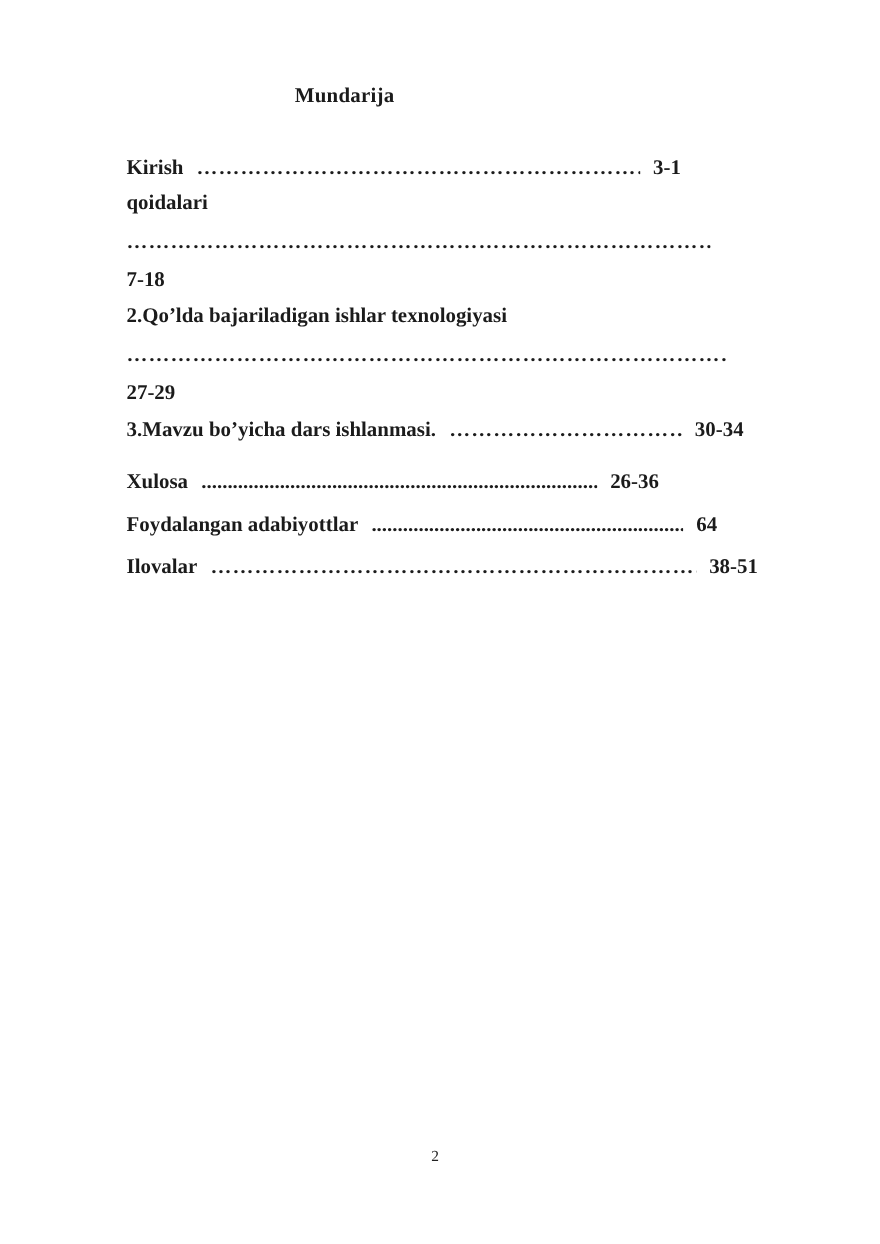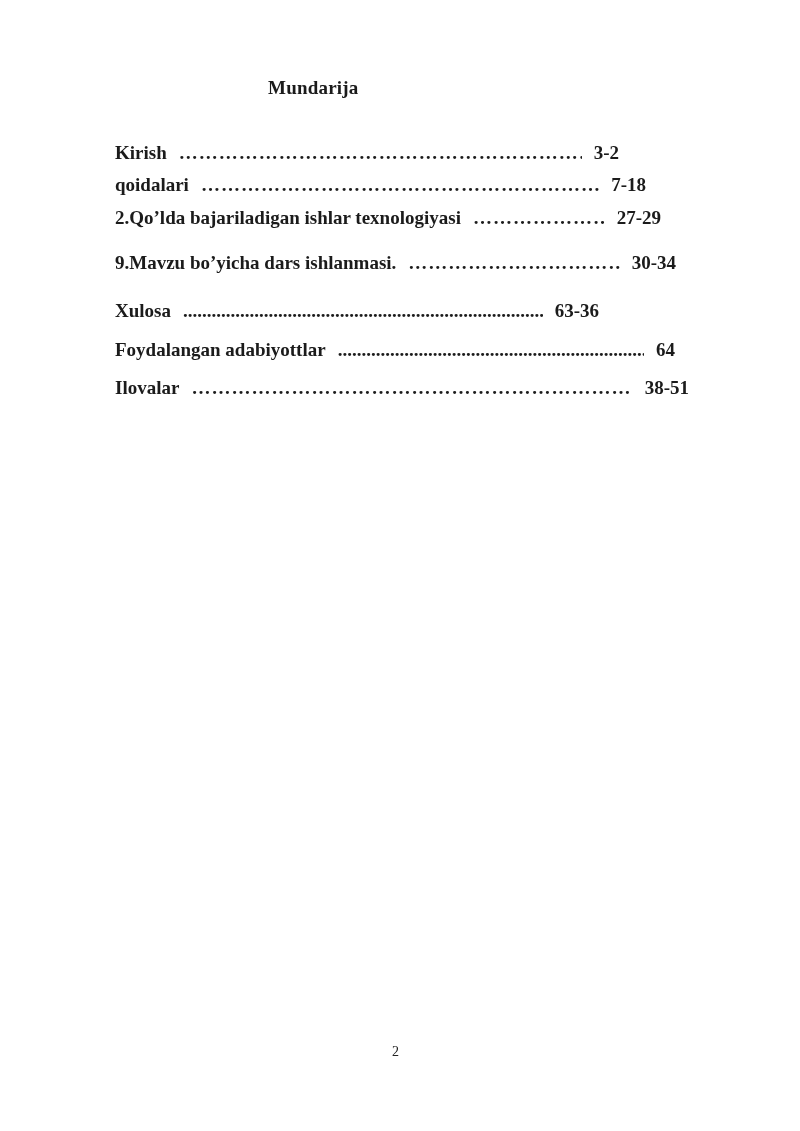--- a/index.html
+++ b/index.html
@@ -54,25 +54,25 @@
   }
   .leader-wide { letter-spacing: 1px; }
   .leader-tight { letter-spacing: 0; }
   .toc-pages {
     white-space: nowrap;
     flex-shrink: 0;
   }
   
   .r0 { margin-right: 122px; margin-bottom: 9px;  }
   .r1 { margin-right: 0;     margin-bottom: 9px;  }
-  .r2 { margin-right: 95px;  margin-bottom: 10px; }
-  .r3 { margin-right: 80px;  margin-bottom: 22px; }
+  .r2 { margin-right: 95px;  margin-bottom: 10px; flex-direction: column; }
+  .r3 { margin-right: 80px;  margin-bottom: 10px; flex-direction: column; }
   .r4 { margin-right: 65px;  margin-bottom: 25px; }
   .r5 { margin-right: 142px; margin-bottom: 16px; align-items: center; }
-  .r6 { margin-right: 66px; margin-bottom: 15px; }
+  .r6 { margin-right: 89px; margin-bottom: 15px; }
   .r7 { margin-right: 52px;  margin-bottom: 0;    }
   .page-number {
     position: absolute;
     top: 1044px;
     left: 0;
     width: 100%;
     box-sizing: border-box;
     padding-left: 50px;
     text-align: center;
     font-size: 14px;
@@ -85,46 +85,46 @@
 
 <div class="page">
 
   <h1 class="doc-title">Mundarija</h1>
 
   <div class="toc">
 
     <div class="toc-row r0">
       <span class="toc-label">Kirish</span>
       <span class="toc-leader leader-wide">………………………………………………………………………………………………………………………………………………………………………………………………………………………………………………………………………………………………………………………………………………………………………………………………………………………………………………………………………………………………………………………………………………………………………………………………………………………………………………………………………………………………………………………………………………………………………………………………………………………………</span>
-      <span class="toc-pages">3-2</span>
+      <span class="toc-pages">3-1</span>
     </div>
 
 
     <div class="toc-row r2">
       <span class="toc-label">qoidalari</span>
       <span class="toc-leader leader-wide">………………………………………………………………………………………………………………………………………………………………………………………………………………………………………………………………………………………………………………………………………………………………………………………………………………………………………………………………………………………………………………………………………………………………………………………………………………………………………………………………………………………………………………………………………………………………………………………………………………………………</span>
       <span class="toc-pages">7-18</span>
     </div>
 
     <div class="toc-row r3">
       <span class="toc-label">2.Qo’lda bajariladigan ishlar texnologiyasi</span>
       <span class="toc-leader leader-wide">………………………………………………………………………………………………………………………………………………………………………………………………………………………………………………………………………………………………………………………………………………………………………………………………………………………………………………………………………………………………………………………………………………………………………………………………………………………………………………………………………………………………………………………………………………………………………………………………………………………………</span>
       <span class="toc-pages">27-29</span>
     </div>
 
     <div class="toc-row r4">
-      <span class="toc-label">9.Mavzu bo’yicha dars ishlanmasi.</span>
+      <span class="toc-label">3.Mavzu bo’yicha dars ishlanmasi.</span>
       <span class="toc-leader leader-wide">………………………………………………………………………………………………………………………………………………………………………………………………………………………………………………………………………………………………………………………………………………………………………………………………………………………………………………………………………………………………………………………………………………………………………………………………………………………………………………………………………………………………………………………………………………………………………………………………………………………………</span>
       <span class="toc-pages">30-34</span>
     </div>
 
     <div class="toc-row r5">
       <span class="toc-label">Xulosa</span>
       <span class="toc-leader leader-tight">............................................................................................................................................................................................................................................................................................................</span>
-      <span class="toc-pages">63-36</span>
+      <span class="toc-pages">26-36</span>
     </div>
 
     <div class="toc-row r6">
       <span class="toc-label">Foydalangan adabiyottlar</span>
       <span class="toc-leader leader-tight">............................................................................................................................................................................................................................................................................................................</span>
       <span class="toc-pages">64</span>
     </div>
 
     <div class="toc-row r7">
       <span class="toc-label">Ilovalar</span>

